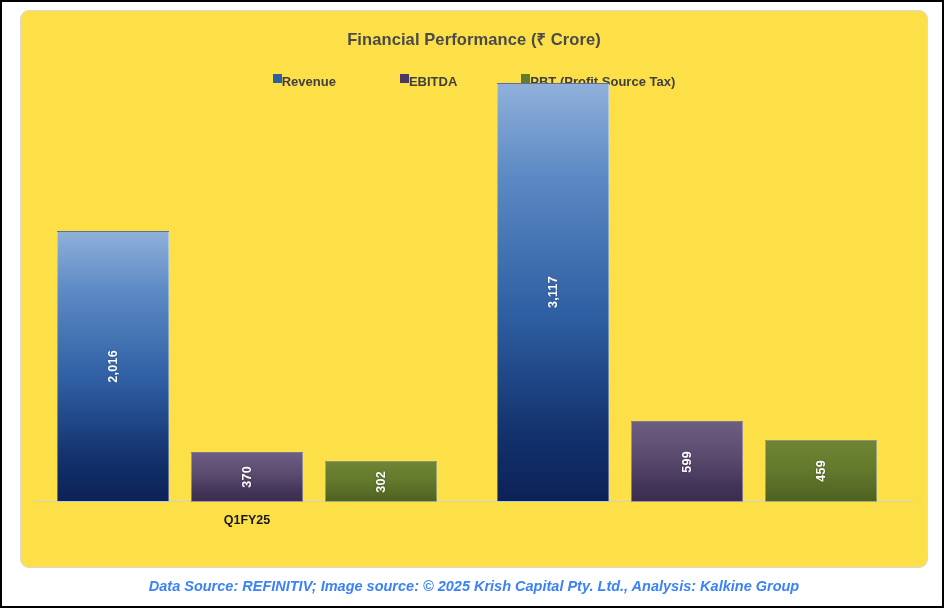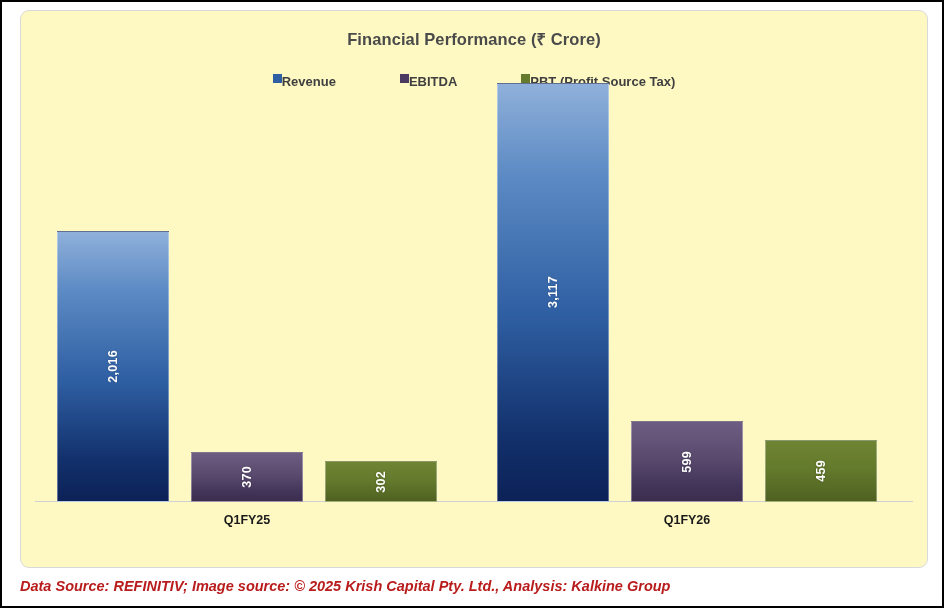--- a/index.html
+++ b/index.html
@@ -26,21 +26,21 @@
   
   #chart-card {
     position: absolute;
     left: 18px;
     top: 8px;
     width: 908px;
     height: 558px;
     box-sizing: border-box;
     border: 1px solid #d9d9d9;
     border-radius: 9px;
-    background: #fef9c3;
+    background: #fde047;
   }
 
   #chart-title {
     position: absolute;
     left: 0; right: 0;
     top: 16px;
     text-align: center;
     font-size: 16.5px;
     font-weight: bold;
     color: #4a4a4a;
@@ -143,22 +143,23 @@
 
   
   #footer {
     position: absolute;
     left: 18px;
     top: 576px;
     width: 908px;
     font-size: 14.5px;
     font-weight: bold;
     font-style: italic;
-    color: #b91c1c;
+    color: #3b82f6;
     white-space: nowrap;
+    text-align: center;
   }
 </style>
 </head>
 <body>
 
 <div id="frame">
 
   <div id="chart-card">
 
     <div id="chart-title">Financial Performance (₹ Crore)</div>
@@ -200,20 +201,19 @@
         </div>
         <div class="bar bar-ebitda" style="height:81px">
           <span class="bar-label">599</span>
         </div>
         <div class="bar bar-pbt" style="height:62px">
           <span class="bar-label">459</span>
         </div>
       </div>
 
       <div class="cat-label" id="cat-0">Q1FY25</div>
-      <div class="cat-label" id="cat-1">Q1FY26</div>
 
     </div>
   </div>
 
   <div id="footer">Data Source: REFINITIV; Image source: © 2025 Krish Capital Pty. Ltd., Analysis: Kalkine Group</div>
 
 </div>
 
 </body></html>

